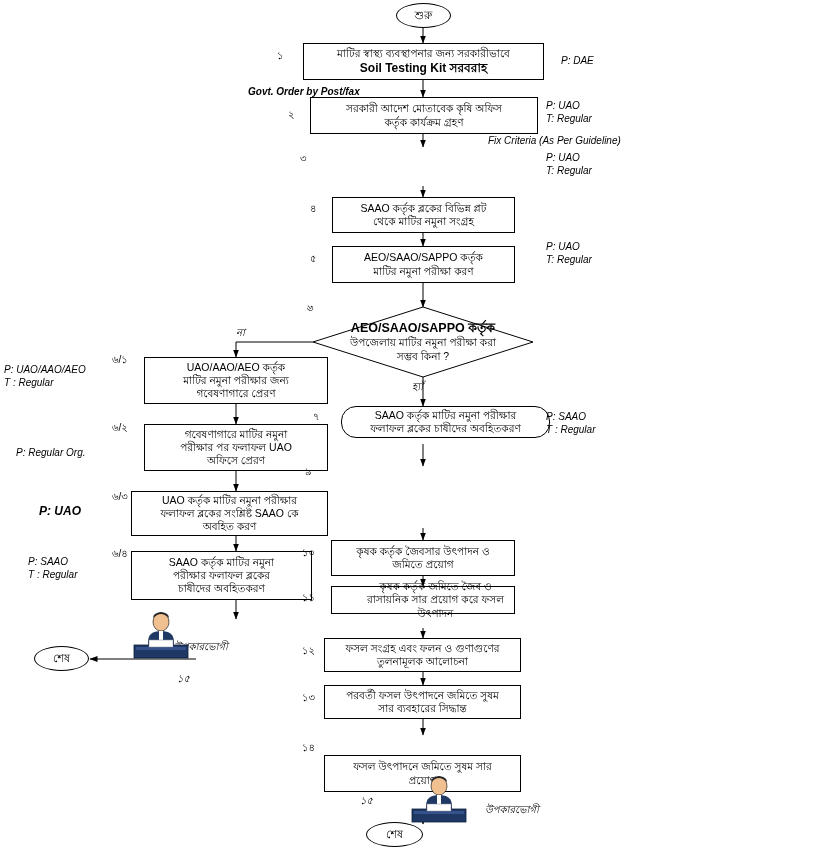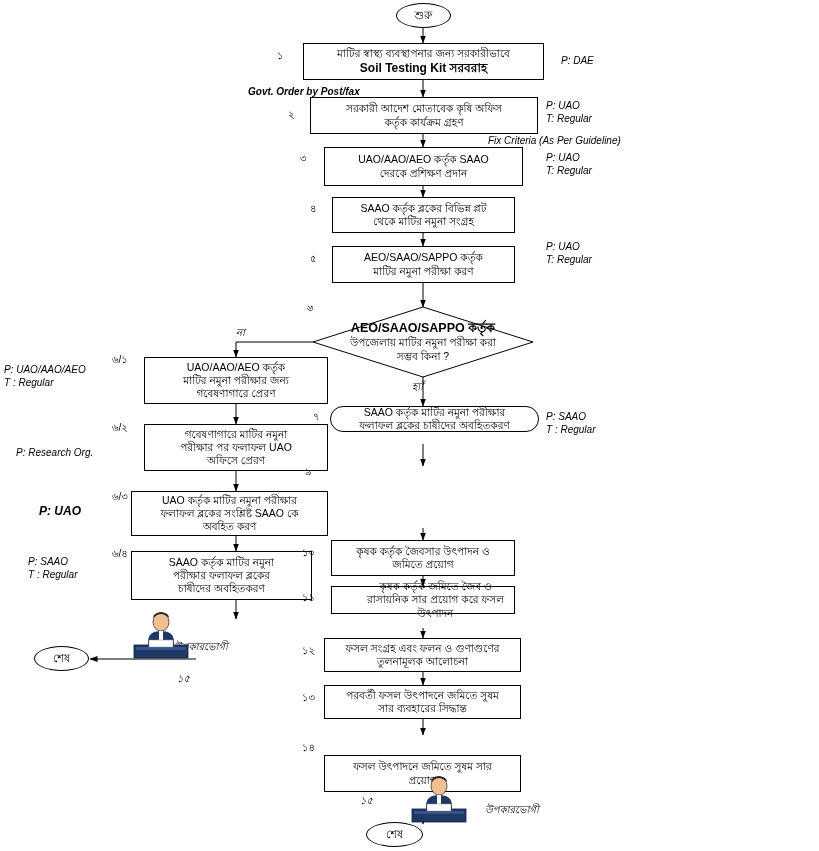--- a/index.html
+++ b/index.html
@@ -132,24 +132,20 @@
 
   <div class="node" style="left:303px;top:43px;width:241px;height:37px;">
     <span style="white-space:pre-line;"><div>মাটির স্বাস্থ্য ব্যবস্থাপনার জন্য সরকারীভাবে</div><div class="kit">Soil Testing Kit সরবরাহ</div></span>
   </div>
 
   <div class="node" style="left:310px;top:97px;width:228px;height:37px;">
     <span style="white-space:pre-line;">সরকারী আদেশ মোতাবেক কৃষি অফিস
 কর্তৃক কার্যক্রম গ্রহণ</span>
   </div>
 
-  <div class="node" style="left:324px;top:147px;width:199px;height:39px;">
-    <span style="white-space:pre-line;">UAO/AAO/AEO কর্তৃক SAAO
-দেরকে প্রশিক্ষণ প্রদান</span>
-  </div>
 
   <div class="node" style="left:332px;top:197px;width:183px;height:36px;justify-content:center;">
     <span style="white-space:pre-line;">SAAO কর্তৃক ব্লকের বিভিন্ন প্লট
 থেকে মাটির নমুনা সংগ্রহ</span>
   </div>
 
   <div class="node" style="left:332px;top:246px;width:183px;height:37px;">
     <span style="white-space:pre-line;">AEO/SAAO/SAPPO কর্তৃক
 মাটির নমুনা পরীক্ষা করণ</span>
   </div>
@@ -177,21 +173,21 @@
 ফলাফল ব্লকের সংশ্লিষ্ট SAAO কে
 অবহিত করণ</span>
   </div>
 
   <div class="node" style="left:131px;top:551px;width:181px;height:49px;">
     <span style="white-space:pre-line;">SAAO কর্তৃক মাটির নমুনা
 পরীক্ষার ফলাফল ব্লকের
 চাষীদের অবহিতকরণ</span>
   </div>
 
-  <div class="node" style="left:330px;top:406px;width:209px;height:26px;border-radius:15px;">
+  <div class="node" style="left:341px;top:406px;width:209px;height:32px;border-radius:15px;">
     <span style="white-space:pre-line;">SAAO কর্তৃক মাটির নমুনা পরীক্ষার
 ফলাফল ব্লকের চাষীদের অবহিতকরণ</span>
   </div>
 
 
   <div class="node" style="left:331px;top:540px;width:184px;height:36px;">
     <span style="white-space:pre-line;">কৃষক কর্তৃক জৈবসার উৎপাদন ও
 জমিতে প্রয়োগ</span>
   </div>
 
@@ -236,21 +232,21 @@
 
   <div class="lbl" style="left:561px;top:55px;">P: DAE</div>
   <div class="lbl" style="left:546px;top:100px;">P: UAO
 T: Regular</div>
   <div class="lbl" style="left:546px;top:152px;">P: UAO
 T: Regular</div>
   <div class="lbl" style="left:546px;top:241px;">P: UAO
 T: Regular</div>
   <div class="lbl" style="left:4px;top:364px;">P: UAO/AAO/AEO
 T : Regular</div>
-  <div class="lbl" style="left:16px;top:447px;">P: Research Org.</div>
+  <div class="lbl" style="left:16px;top:447px;">P: Regular Org.</div>
   <div class="lbl" style="left:39px;top:504px;font-size:12px;font-weight:bold;">P: UAO</div>
   <div class="lbl" style="left:28px;top:556px;">P: SAAO
 T : Regular</div>
   <div class="lbl" style="left:546px;top:411px;">P: SAAO
 T : Regular</div>
 
   <div class="lbl bold" style="left:248px;top:86px;">Govt. Order by Post/fax</div>
   <div class="lbl" style="left:488px;top:135px;">Fix Criteria (As Per Guideline)</div>
   <div class="lbl" style="left:236px;top:327px;">না</div>
   <div class="lbl" style="left:412px;top:381px;">হ্যাঁ</div>

